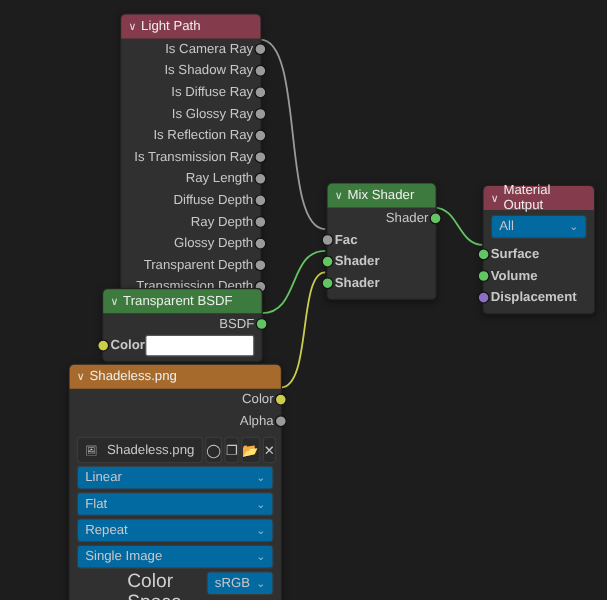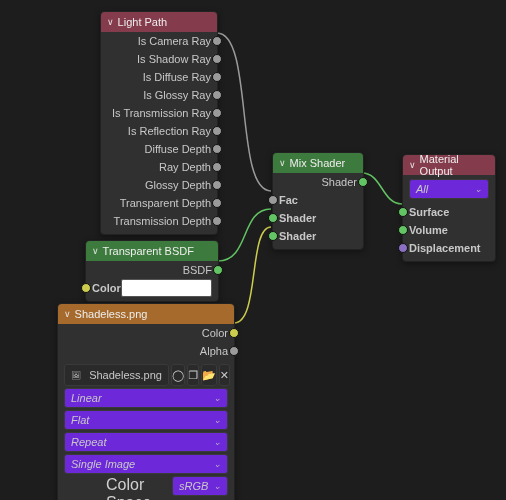--- a/index.html
+++ b/index.html
@@ -51,23 +51,23 @@
   .sock-green  { background: #62c462; }
   .sock-yellow { background: #cccc4d; }
   .sock-purple { background: #8a6fc3; }
 
   .swatch {
     width: 110px; height: 16px; background: #fff;
     border: 1px solid #555; border-radius: 2px; margin-left: 6px;
   }
 
   .ctrl {
-    background: #6d28d9; border: 1px solid #3a3a3a; border-radius: 3px;
+    background: #0369a1; border: 1px solid #3a3a3a; border-radius: 3px;
     height: 18px; display: flex; align-items: center; padding: 0 6px;
-    margin: 2px 6px; color: #c8c8c8; font-size: 11px; position: relative; font-style: italic;
+    margin: 2px 6px; color: #c8c8c8; font-size: 11px; position: relative;
   }
   .ctrl .chev-dn { margin-left: auto; font-size: 9px; opacity: .8; }
   .ctrl-row { display: flex; gap: 4px; margin: 2px 6px; }
   .ctrl-row .key { width: 62px; padding-left: 2px; display:flex; align-items:center; font-size:16px;margin-left:40px; }
   .ctrl-row .ctrl { flex: 1; margin: 0; }
 
   .iconbar {
     display: flex; gap: 2px; margin: 4px 6px 2px 6px;
   }
   .iconbtn {
@@ -112,25 +112,29 @@
         </div>
     <div class="row">
           <span class="label">Is Diffuse Ray</span>
           <span class="socket out sock-grey"></span>
         </div>
     <div class="row">
           <span class="label">Is Glossy Ray</span>
           <span class="socket out sock-grey"></span>
         </div>
     <div class="row">
+          <span class="label">Is Reflection Ray</span>
+          <span class="socket out sock-grey"></span>
+        </div>
+    <div class="row">
           <span class="label">Is Transmission Ray</span>
           <span class="socket out sock-grey"></span>
         </div>
     <div class="row">
-          <span class="label">Is Reflection Ray</span>
+          <span class="label">Ray Length</span>
           <span class="socket out sock-grey"></span>
         </div>
     <div class="row">
           <span class="label">Diffuse Depth</span>
           <span class="socket out sock-grey"></span>
         </div>
     <div class="row">
           <span class="label">Ray Depth</span>
           <span class="socket out sock-grey"></span>
         </div>

